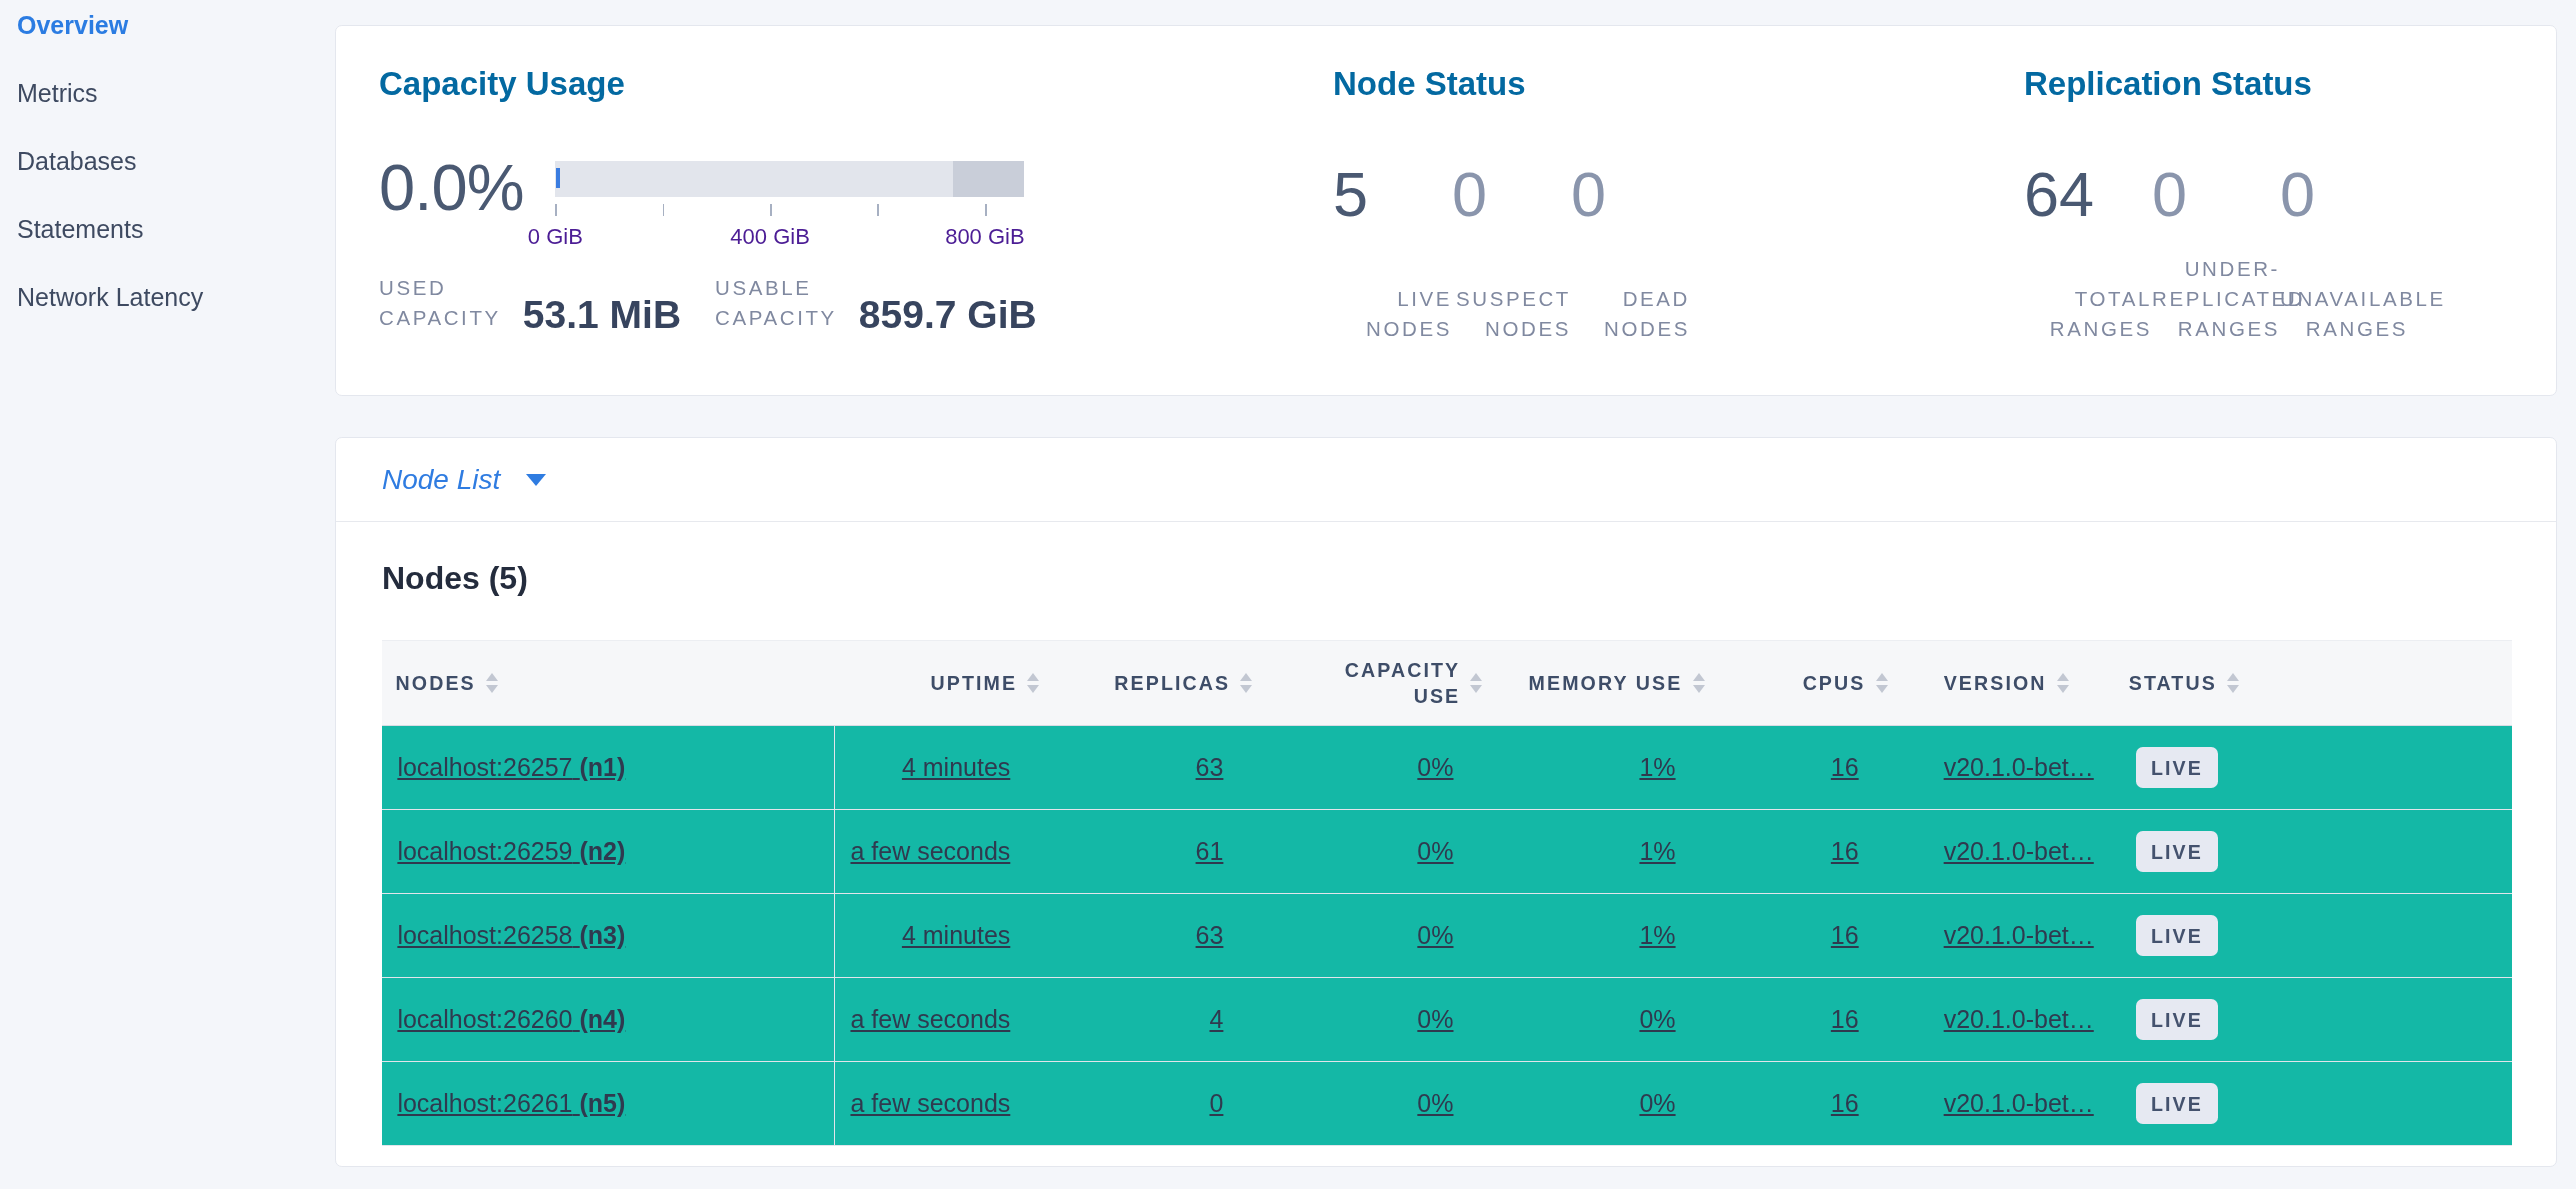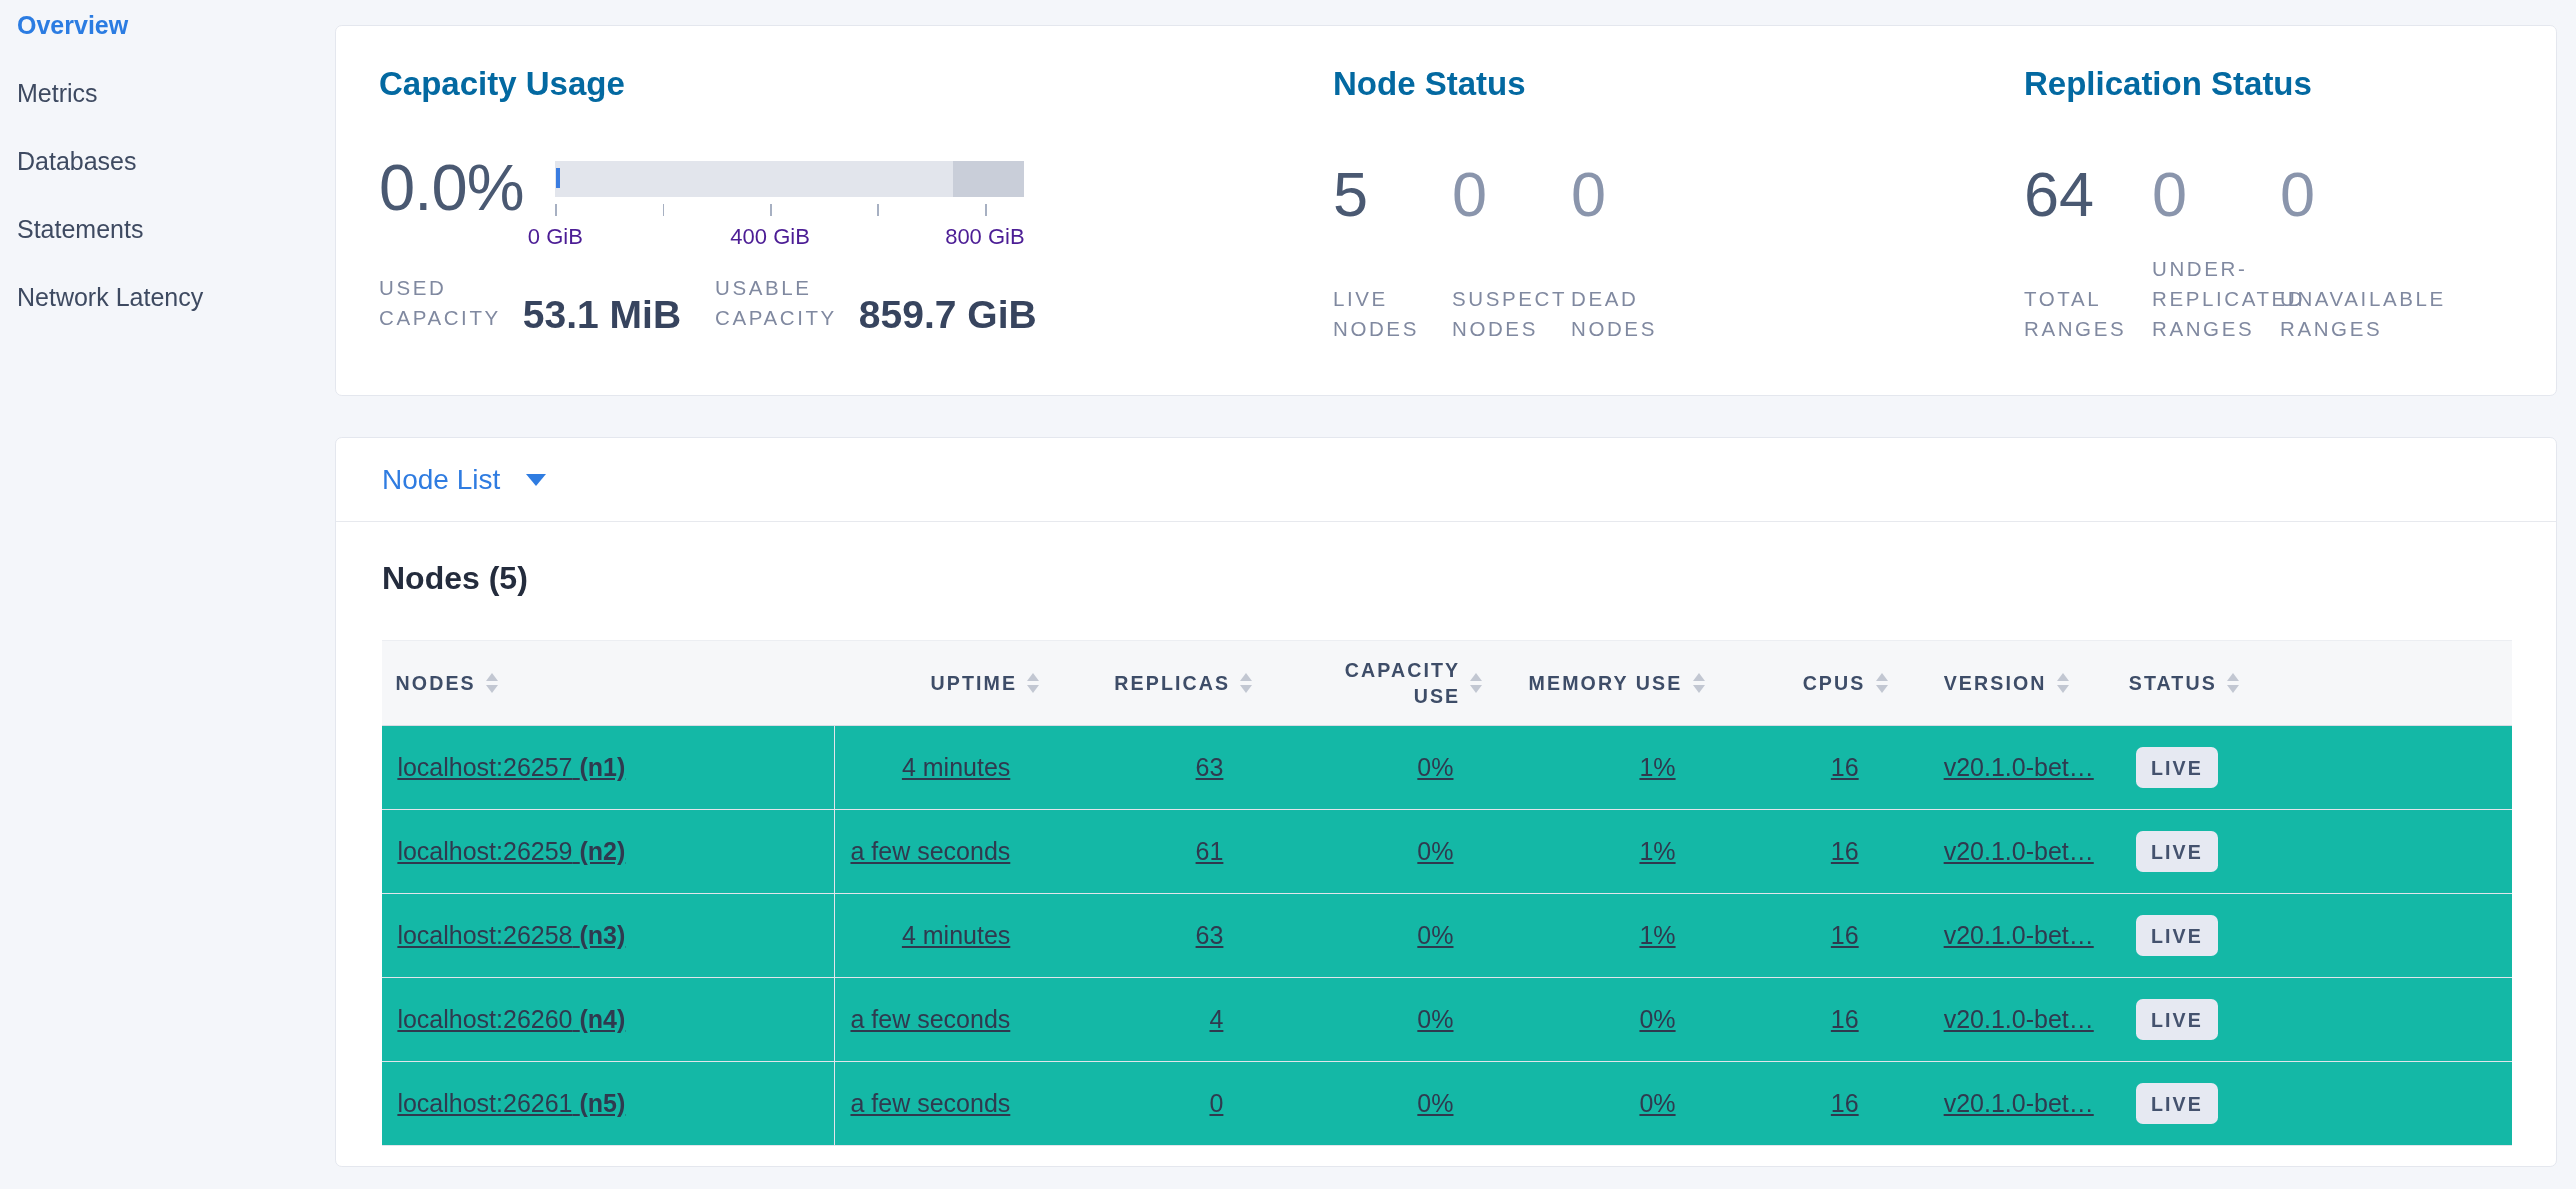--- a/index.html
+++ b/index.html
@@ -49,26 +49,26 @@
 
   
   .sec-nodes { width:691px; }
   .sec-repl { flex:1; }
   .stat-cols { display:flex; margin-top:60px; }
   .stat-col { display:flex; flex-direction:column; height:181px; }
   .sec-nodes .stat-col { width:119px; }
   .sec-repl  .stat-col { width:128px; }
   .stat-num { font-size:63px; line-height:1; color:#8a95ac; }
   .stat-col.emph .stat-num { color:#4a5972; }
-  .stat-col .stat-label { margin-top:auto; }
+  .stat-col .stat-label { margin-top:auto;text-align:right; }
 
   
   .selector-row {
     height:84px; display:flex; align-items:center;
-    padding-left:46px; border-bottom:0.9px solid #e7e9ee;
+    padding-left:46px; border-bottom:0.9px solid #e7e9ee;font-style:italic;
   }
   .selector-label { font-size:28px; color:#2f7ce1; cursor:pointer; }
   .caret-down {
     margin-left:25.6px; width:0; height:0;
     border-left:10.2px solid transparent; border-right:10.2px solid transparent;
     border-top:12.8px solid #2f7ce1;
   }
   .nodes-title { margin:38px 0 0 46px; font-size:32px; font-weight:700; color:#242c3d; }
 
   table.nodes { margin:43px 46px 0 46px; width:2130px; border-collapse:collapse; table-layout:fixed; }

